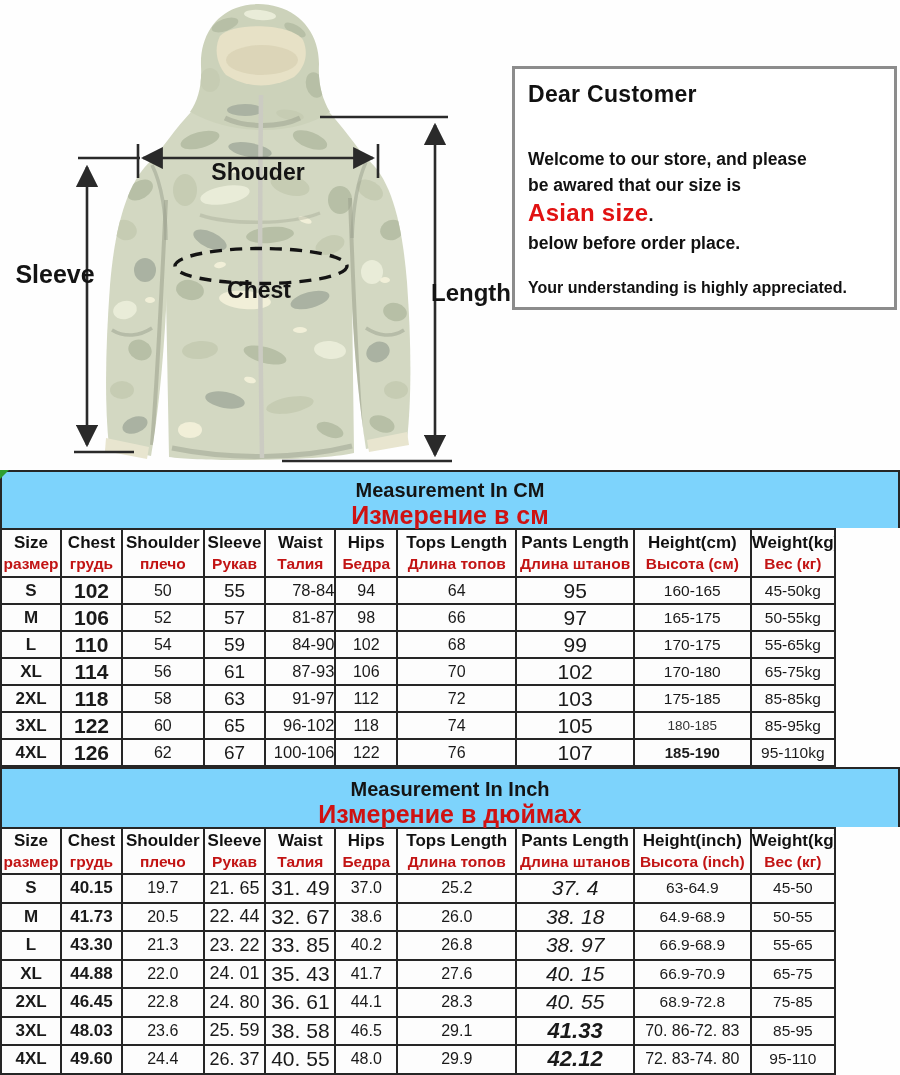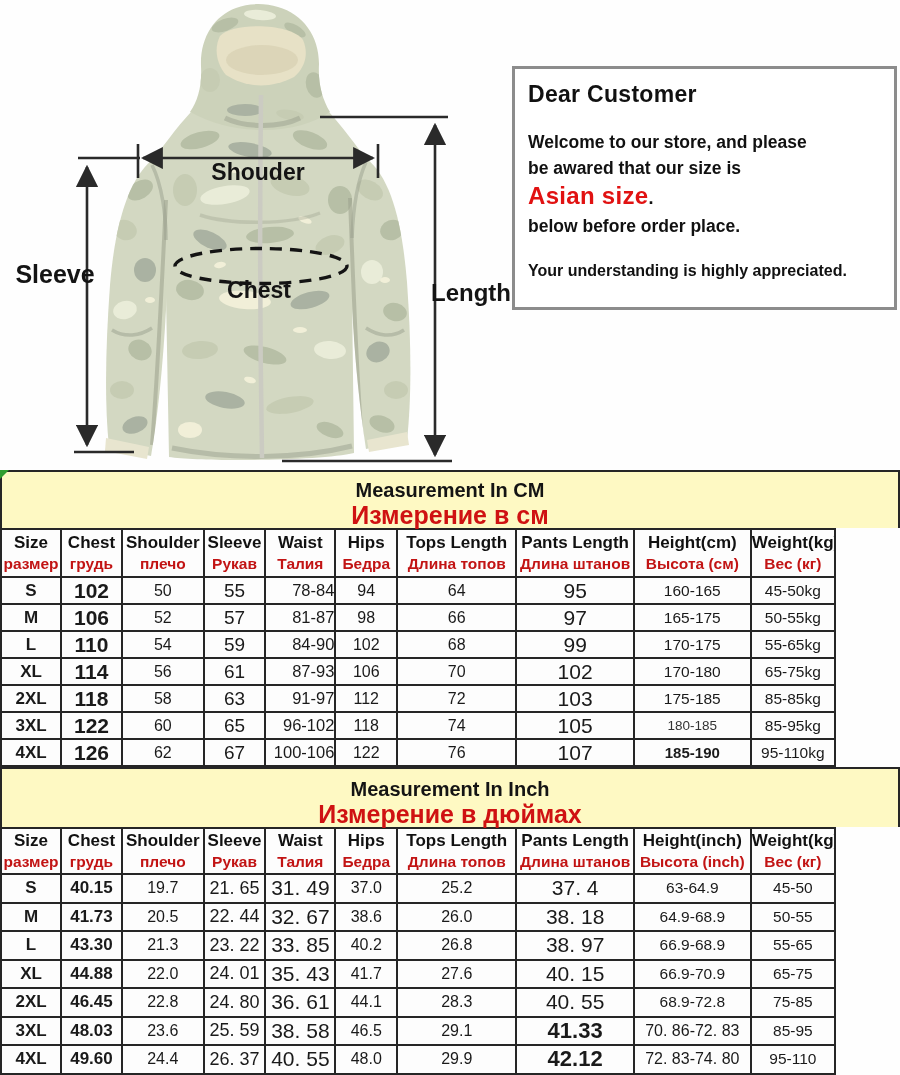--- a/index.html
+++ b/index.html
@@ -6,32 +6,32 @@
   body{font-family:"Liberation Sans","DejaVu Sans",sans-serif;}
   .page{position:relative;width:900px;height:1075px;background:#fefefe;overflow:hidden;}
 
   
   .diagram{position:absolute;left:0;top:0;width:510px;height:470px;}
 
   
   .notice{position:absolute;left:512px;top:66px;width:385px;height:244px;border:3px solid #8c8c8c;
           background:#ffffff;box-sizing:border-box;padding:8px 10px 0 13px;color:#111;}
   .notice-title{font-size:23px;font-weight:bold;margin:4px 0 0 0;letter-spacing:.3px;}
-  .n-block{margin-top:21px;}
+  .n-block{margin-top:38px;}
   .n-line{font-size:17.5px;font-weight:bold;line-height:26px;}
   .asian-line{line-height:29px;}
   .asian{color:#e11212;font-size:24px;font-weight:bold;letter-spacing:.3px;}
   .asian-period{font-size:18px;font-weight:bold;color:#111;}
   .n-footer{margin-top:23px;font-size:16px;font-weight:bold;}
 
   
   .tbl-wrap{position:absolute;left:0;width:900px;}
   .tbl-wrap.cm-pos{top:470px;}
   .tbl-wrap.inch-pos{top:767px;}
-  .tbl-title{border:2px solid #262626;border-bottom:none;background:#fef9c3;text-align:center;
+  .tbl-title{border:2px solid #262626;border-bottom:none;background:#7dd3fc;text-align:center;
              box-sizing:border-box;}
   .cm-pos .tbl-title{height:58px;padding-top:6px;}
   .inch-pos .tbl-title{height:60px;padding-top:8px;}
   .t-en{font-size:20px;font-weight:bold;color:#141414;line-height:25px;}
   .t-ru{font-size:25px;font-weight:bold;color:#cf1212;line-height:24px;}
   table{width:836px;border-collapse:collapse;table-layout:fixed;background:#fdfdfd;}
   th,td{border:2px solid #262626;text-align:center;vertical-align:middle;padding:0;color:#1a1a1a;overflow:hidden;}
   thead tr{height:48px;}
   .inch thead tr{height:46px;}
   .cm tbody tr{height:27px;}
@@ -48,21 +48,21 @@
   .cm td:nth-child(5){font-size:16.5px;text-align:right;}
   .cm td:nth-child(8){font-size:21px;}
   .cm td:nth-child(9),.cm td:nth-child(10){font-size:15.5px;}
   .cm tbody tr:nth-child(6) td:nth-child(9){font-size:13.5px;color:#333;}
   .cm tbody tr:nth-child(7) td:nth-child(9){font-size:15px;font-weight:bold;}
 
   .inch td:nth-child(1){font-weight:bold;font-size:17px;}
   .inch td:nth-child(2){font-size:17px;font-weight:600;}
   .inch td:nth-child(4){font-size:18px;}
   .inch td:nth-child(5){font-size:21px;}
-  .inch td:nth-child(8){font-size:21px;}
+  .inch td:nth-child(8){font-size:21px;font-style:italic;}
   .inch td:nth-child(9),.inch td:nth-child(10){font-size:15.5px;}
   .inch tbody tr:nth-child(6) td:nth-child(8),
   .inch tbody tr:nth-child(7) td:nth-child(8){font-size:22px;font-weight:bold;}
   .inch tbody tr:nth-child(6) td:nth-child(9),
   .inch tbody tr:nth-child(7) td:nth-child(9){font-size:16px;}
 
   .green-corner{position:absolute;left:0;top:470px;width:0;height:0;
                 border-top:9px solid #2f9e2f;border-right:9px solid transparent;z-index:5;}
 
   .anno-text{font-family:"Liberation Sans","DejaVu Sans",sans-serif;font-weight:bold;fill:#141414;}

